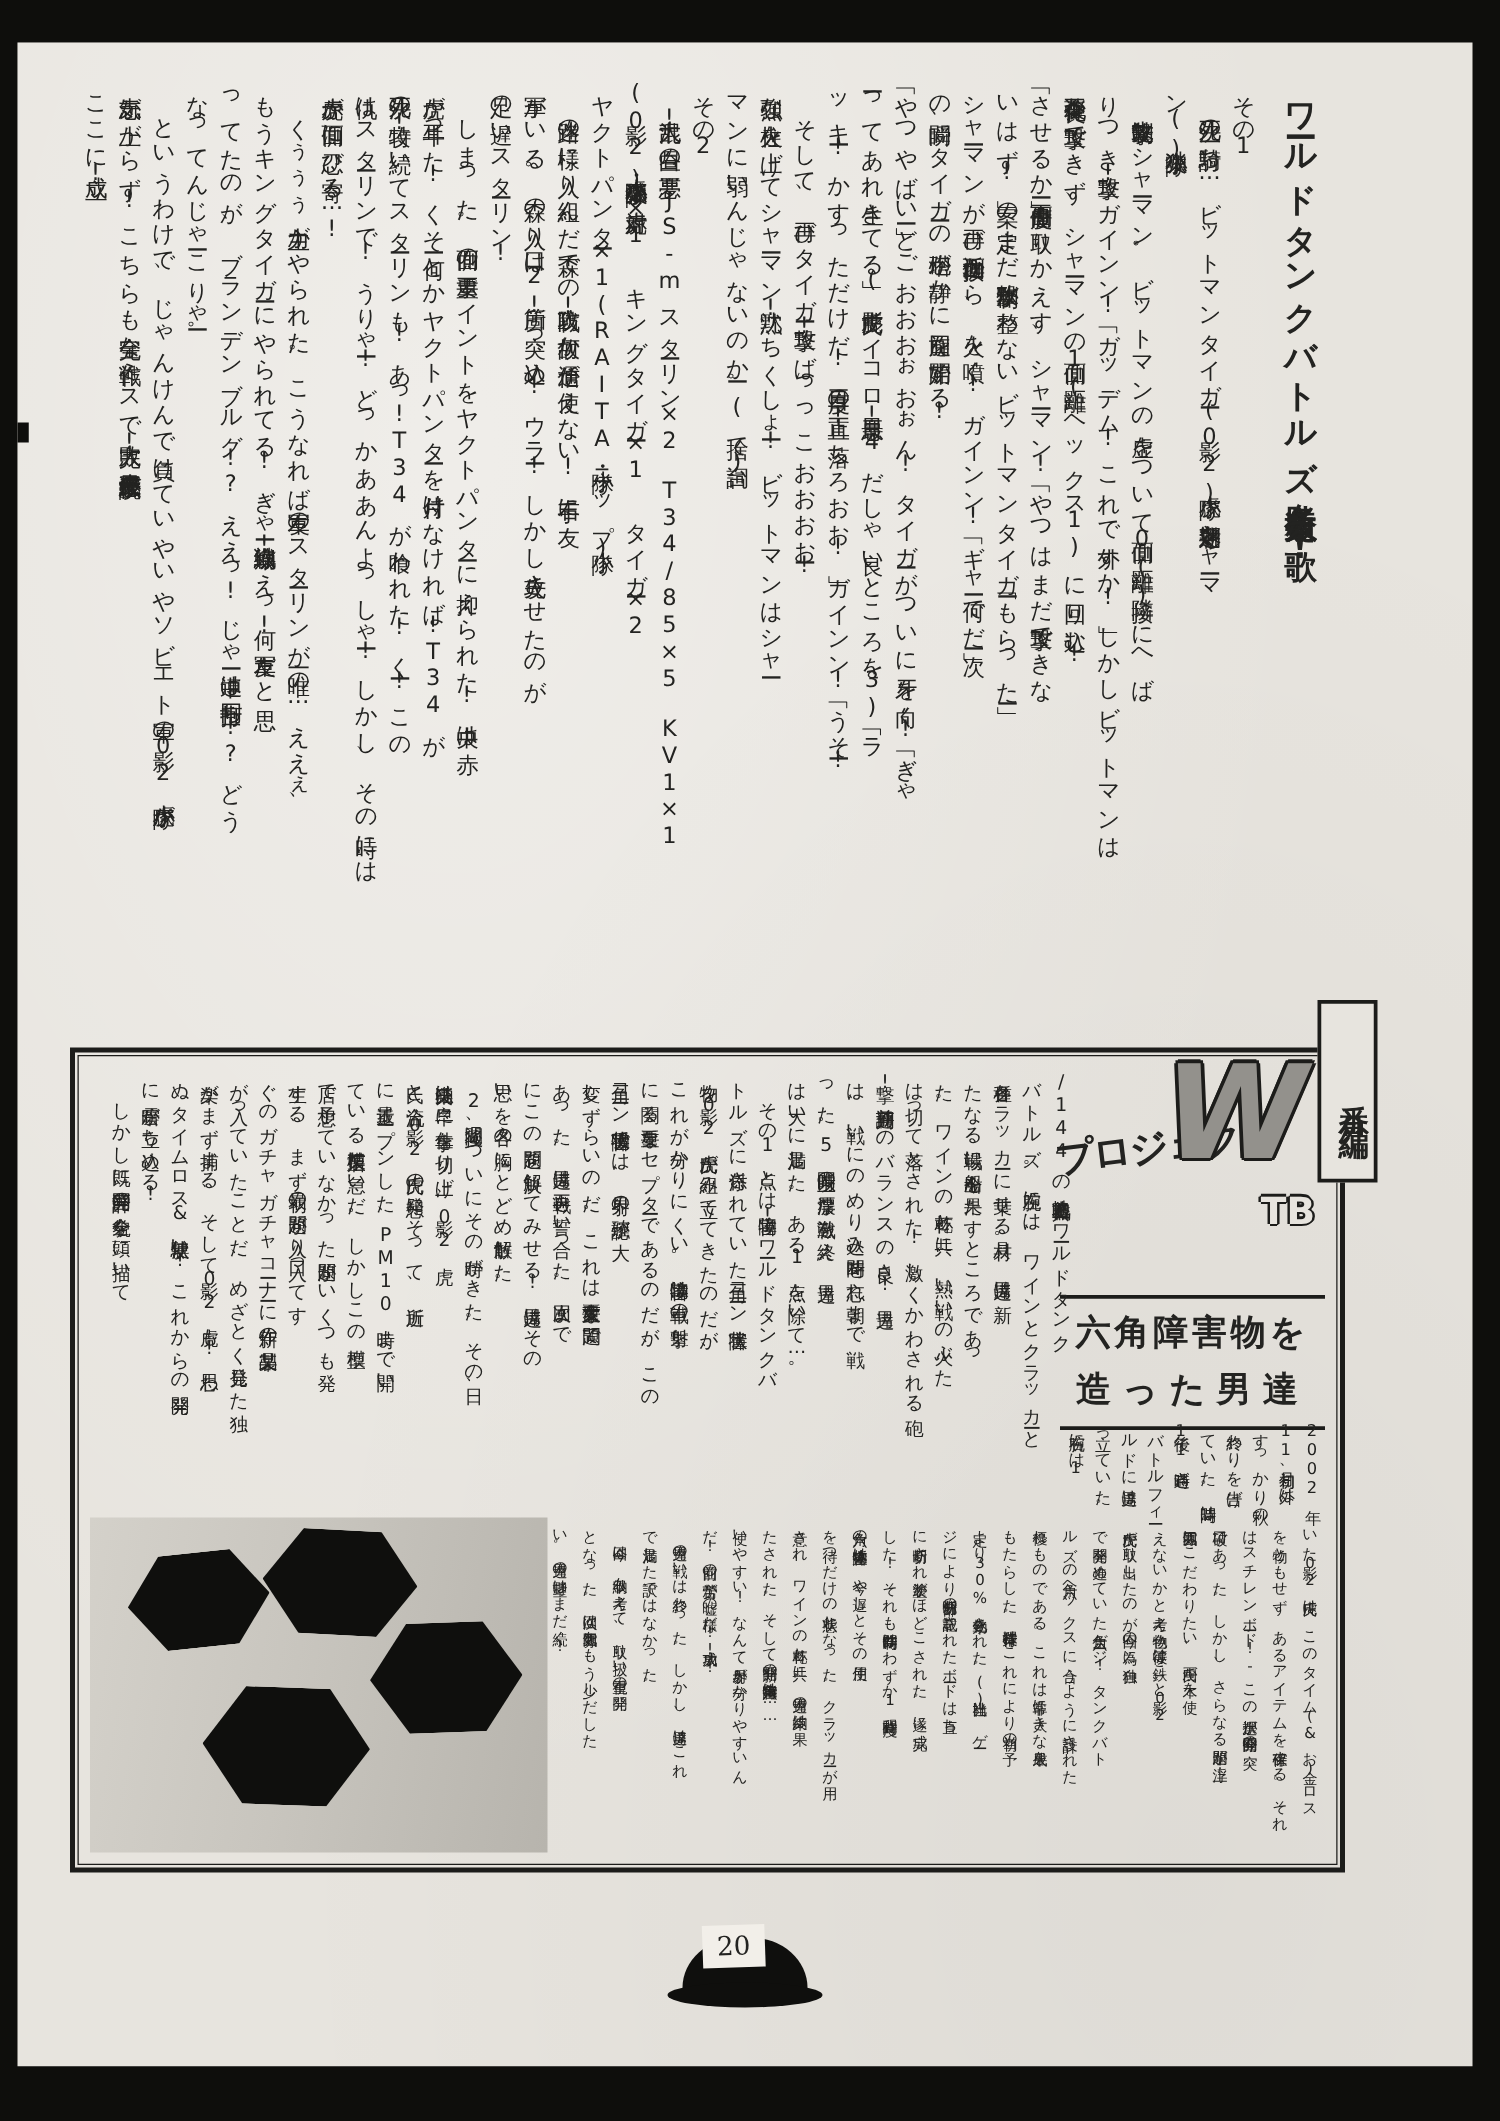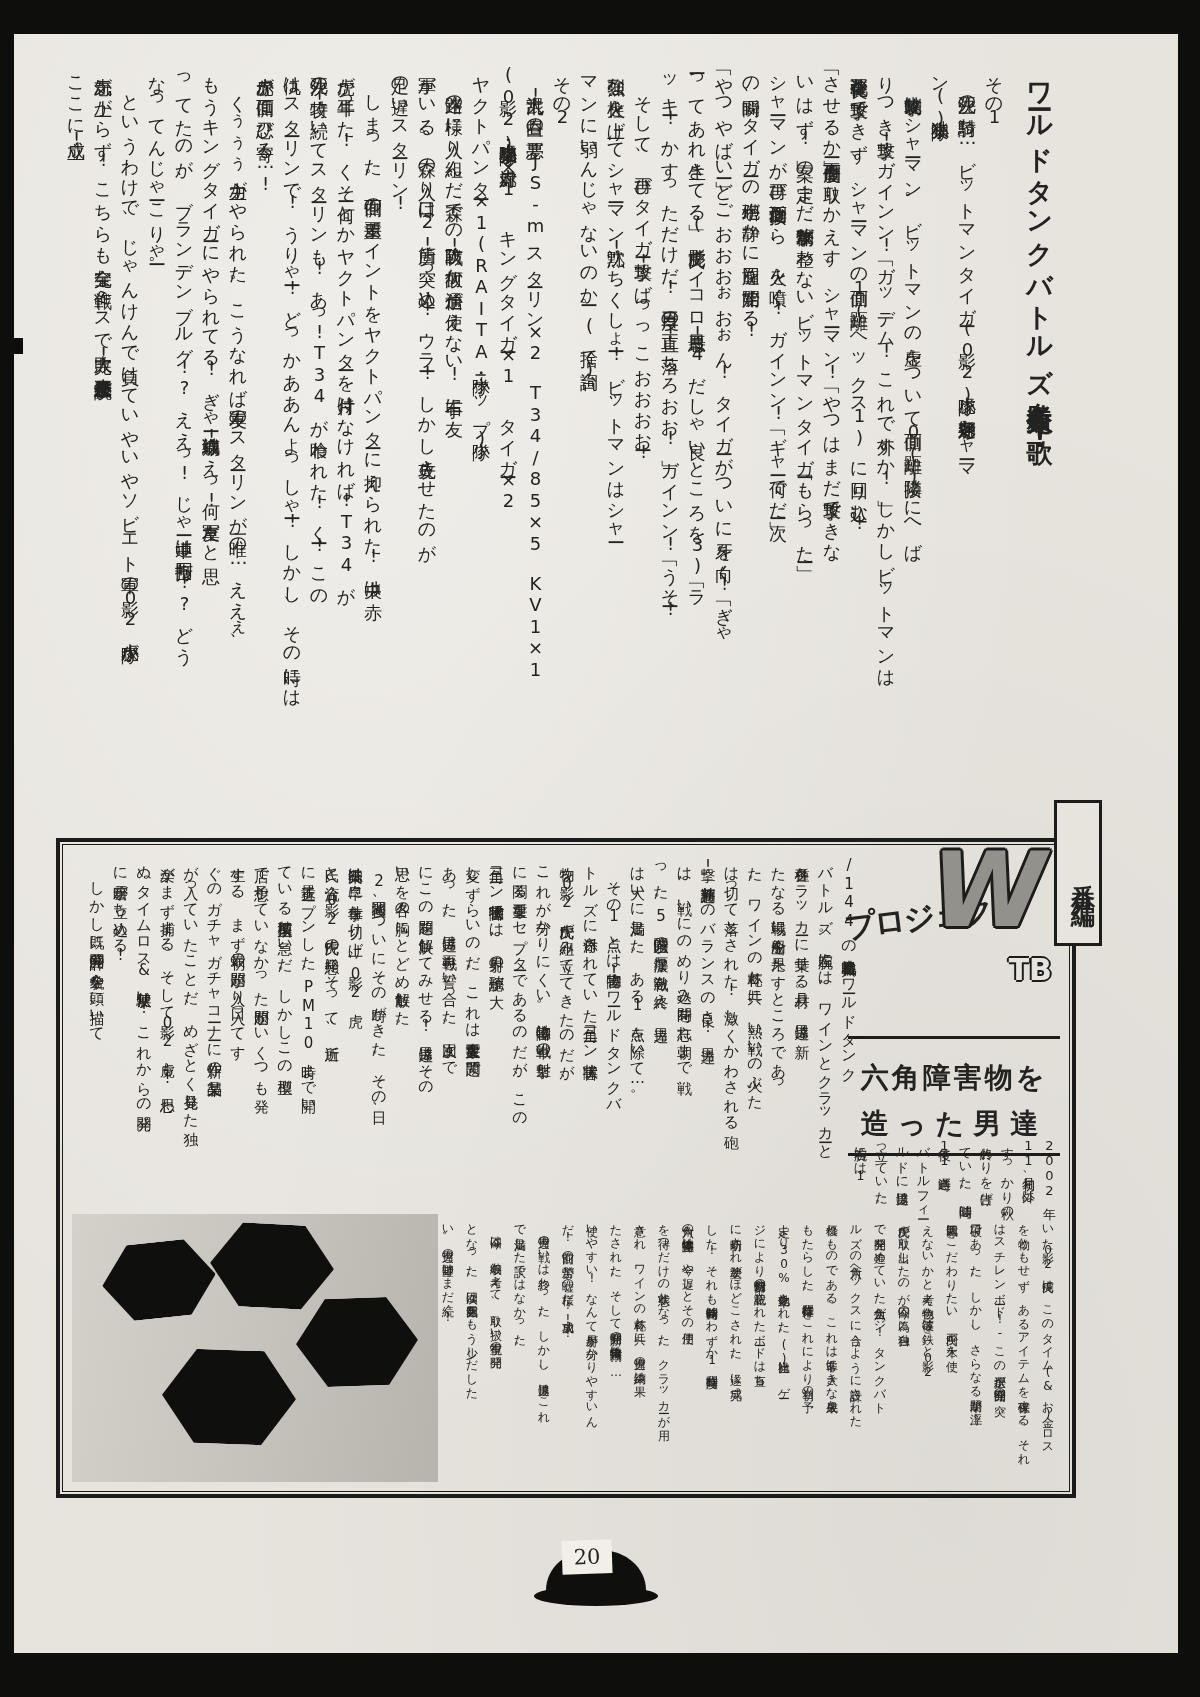--- a/index.html
+++ b/index.html
@@ -39,21 +39,21 @@
               letter-spacing:-2px; transform:rotate(-7deg); }
   .logo-w { position:absolute; right:14px; top:-14px; font-size:104px; line-height:1;
             font-weight:bold; font-style:italic; color:#93918c;
             text-shadow:3px 0 0 #1c1c1a,-3px 0 0 #1c1c1a,0 3px 0 #1c1c1a,0 -3px 0 #1c1c1a,
                         2px 2px 0 #1c1c1a,-2px -2px 0 #1c1c1a,2px -2px 0 #1c1c1a,-2px 2px 0 #1c1c1a; }
   .logo-tb { position:absolute; right:8px; top:100px; font-size:30px; font-weight:bold; 
              color:#e7e4de;
              text-shadow:2px 0 0 #1c1c1a,-2px 0 0 #1c1c1a,0 2px 0 #1c1c1a,0 -2px 0 #1c1c1a,
                          1px 1px 0 #1c1c1a,-1px -1px 0 #1c1c1a; }
   .headline { border-top:3px solid #1c1c1a; border-bottom:3px solid #1c1c1a;
-              padding:20px 0 10px; text-align:center; }
+              padding:8px 0 10px; text-align:center; }
   .headline .h1 { font-size:28px; font-weight:bold; letter-spacing:3px; }
   .headline .h2 { font-size:28px; font-weight:bold; letter-spacing:9px; margin-top:8px; }
 
   .intro-cols { position:absolute; top:296px; right:12px; width:212px; height:112px;
                 font-size:13px; }
   .intro-cols .vcol { line-height:21px; }
 
   .main-cols { position:absolute; top:14px; left:12px; width:788px; height:358px;
                font-size:15px; letter-spacing:0.5px; }
   .main-cols .vcol { line-height:23.5px; }

